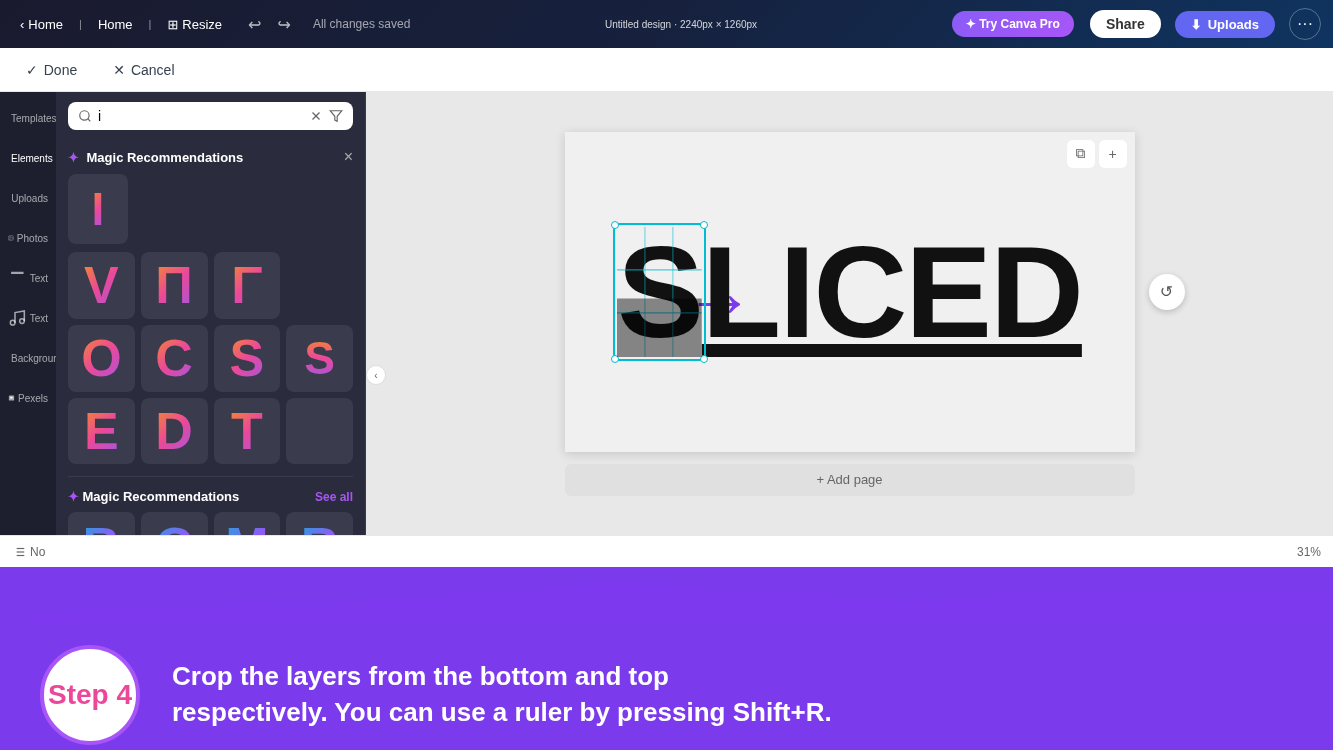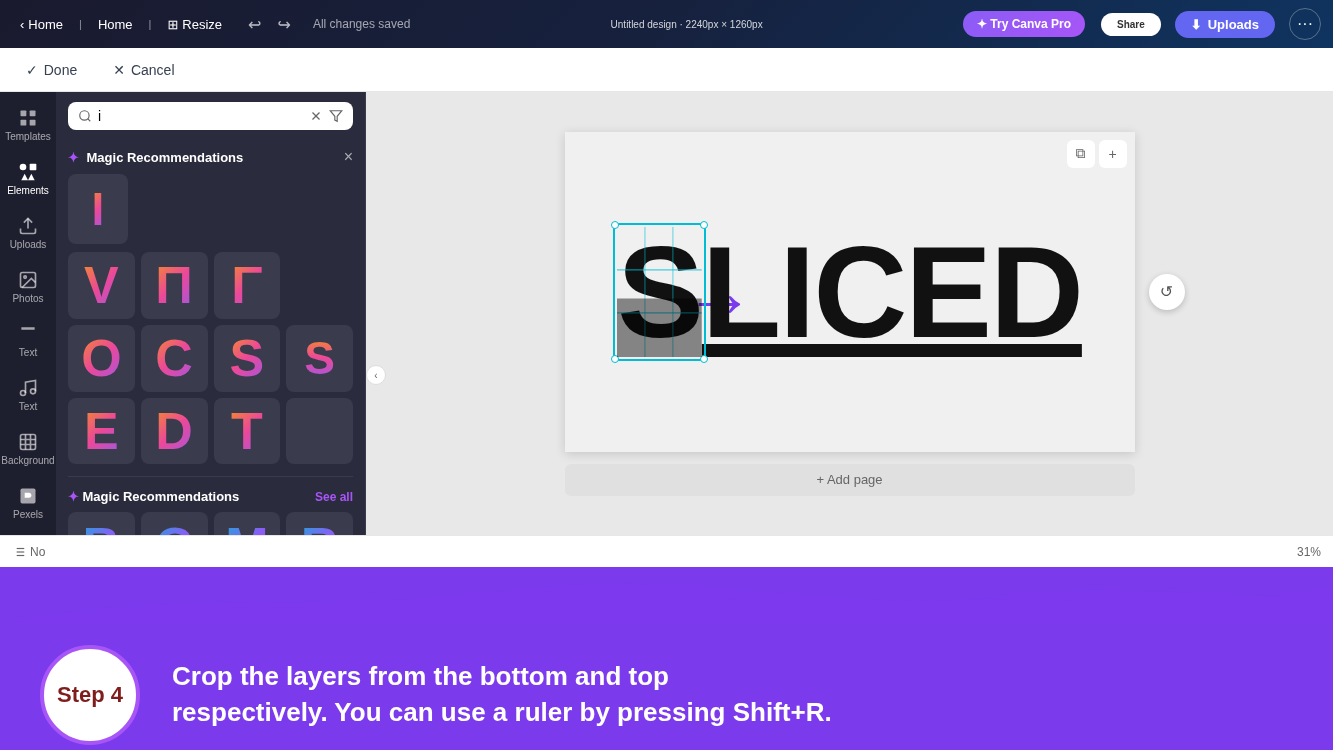--- a/index.html
+++ b/index.html
@@ -13,39 +13,39 @@
     }
     .nav-home { display: flex; align-items: center; gap: 4px; color: white; font-size: 13px; font-weight: 500; cursor: pointer; padding: 4px 8px; border-radius: 6px; }
     .nav-chevron { color: rgba(255,255,255,0.5); font-size: 11px; }
     .nav-file { color: white; font-size: 13px; cursor: pointer; padding: 4px 8px; }
     .nav-resize { display: flex; align-items: center; gap: 4px; color: white; font-size: 13px; cursor: pointer; padding: 4px 8px; }
     .nav-undo-redo { display: flex; gap: 4px; margin-left: 4px; }
     .nav-undo-redo button { background: none; border: none; color: rgba(255,255,255,0.7); font-size: 16px; cursor: pointer; padding: 4px 6px; border-radius: 4px; }
     .nav-saved { color: rgba(255,255,255,0.6); font-size: 12px; margin-left: 8px; }
     .nav-title { flex: 1; text-align: center; color: rgba(255,255,255,0.8); font-size: 10px; }
     .nav-try-canva { background: linear-gradient(135deg, #8b5cf6, #a855f7); color: white; border: none; border-radius: 20px; padding: 6px 14px; font-size: 12px; font-weight: 600; cursor: pointer; display: flex; align-items: center; gap: 4px; }
-    .nav-share { background: white; color: #333; border: none; border-radius: 20px; padding: 6px 16px; font-size: 10px; font-weight: 600; cursor: pointer; margin-left: 8px; text-align: right; }
+    .nav-share { background: white; color: #333; border: none; border-radius: 20px; padding: 6px 16px; font-size: 14px; font-weight: 600; cursor: pointer; margin-left: 8px; text-align: right; }
     .nav-download { background: #6366f1; color: white; border: none; border-radius: 20px; padding: 6px 16px; font-size: 13px; font-weight: 600; cursor: pointer; display: flex; align-items: center; gap: 6px; margin-left: 6px; }
     .nav-more { background: none; border: 1px solid rgba(255,255,255,0.3); color: white; border-radius: 50%; width: 32px; height: 32px; cursor: pointer; font-size: 16px; display: flex; align-items: center; justify-content: center; margin-left: 6px; }
 
     
     .secondary-nav {
       display: flex; align-items: center; height: 44px;
       background: white; border-bottom: 1px solid #e5e7eb;
       padding: 0 16px; gap: 16px; z-index: 9;
     }
     .done-btn { display: flex; align-items: center; gap: 6px; color: #374151; font-size: 14px; font-weight: 500; cursor: pointer; padding: 6px 10px; border-radius: 6px; border: none; background: none; }
     .cancel-btn { display: flex; align-items: center; gap: 6px; color: #374151; font-size: 14px; font-weight: 500; cursor: pointer; padding: 6px 10px; border-radius: 6px; border: none; background: none; }
 
     
     .main-layout { display: flex; height: calc(750px - 92px - 215px); }
 
     
     .left-sidebar { width: 56px; background: #1e1f2e; display: flex; flex-direction: column; align-items: center; padding-top: 8px; gap: 4px; flex-shrink: 0; }
-    .sidebar-item { display: flex; flex-direction: column; align-items: center; gap: 3px; padding: 8px 4px; cursor: pointer; border-radius: 8px; width: 48px; color: rgba(255,255,255,0.6); font-size: 10px; }
+    .sidebar-item { display: flex; flex-direction: row; align-items: center; gap: 3px; padding: 8px 4px; cursor: pointer; border-radius: 8px; width: 48px; color: rgba(255,255,255,0.6); font-size: 10px; }
     .sidebar-item.active { color: white; }
     .sidebar-item svg { width: 20px; height: 20px; }
 
     
     .panel { width: 310px; background: #2a2b3d; overflow-y: auto; border-right: 1px solid #3a3b4d; flex-shrink: 0; }
     .panel-search { display: flex; align-items: center; gap: 8px; padding: 10px 12px; }
     .search-box { flex: 1; display: flex; align-items: center; background: white; border-radius: 8px; padding: 6px 10px; gap: 6px; }
     .search-box input { border: none; outline: none; font-size: 14px; flex: 1; }
     .panel-section { padding: 8px 12px; }
     .section-header { display: flex; align-items: center; justify-content: space-between; margin-bottom: 8px; color: white; font-size: 13px; font-weight: 600; }
@@ -112,22 +112,22 @@
       height: 100px;
       background: white;
       border-radius: 50%;
       display: flex;
       align-items: center;
       justify-content: center;
       flex-shrink: 0;
       border: 4px solid #a855f7;
     }
     .step-label {
-      color: #7f1d1d;
-      font-size: 22px;
+      color: #ec4899;
+      font-size: 28px;
       font-weight: 800;
     }
     .step-description {
       color: white;
       font-size: 26px;
       font-weight: 800;
       line-height: 1.35;
     }
 
     

